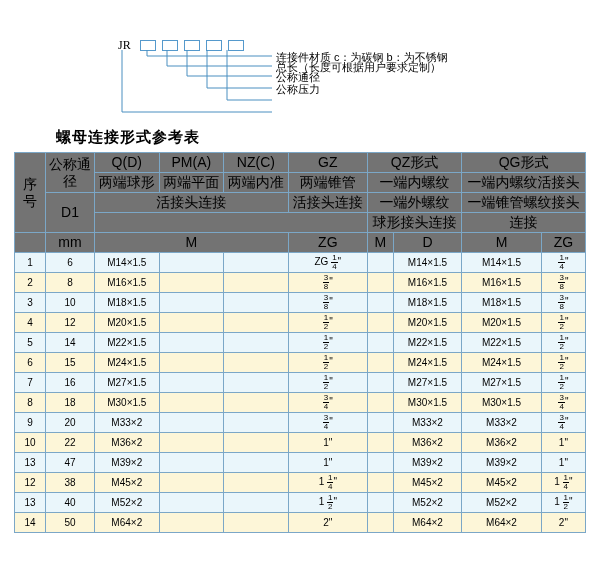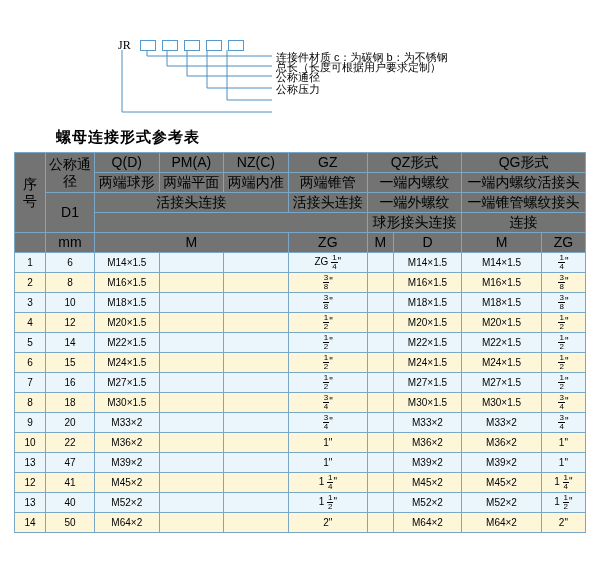--- a/index.html
+++ b/index.html
@@ -274,21 +274,21 @@
         <td></td>
         <td></td>
         <td>1"</td>
         <td></td>
         <td>M39×2</td>
         <td>M39×2</td>
         <td>1"</td>
       </tr>
       <tr class="alt">
         <td class="seq">12</td>
-        <td>41</td>
+        <td>38</td>
         <td>M45×2</td>
         <td></td>
         <td></td>
         <td>1&nbsp;<span class="frac"><span class="n">1</span><span class="d">4</span></span>"</td>
         <td></td>
         <td>M45×2</td>
         <td>M45×2</td>
         <td>1&nbsp;<span class="frac"><span class="n">1</span><span class="d">4</span></span>"</td>
       </tr>
       <tr>

